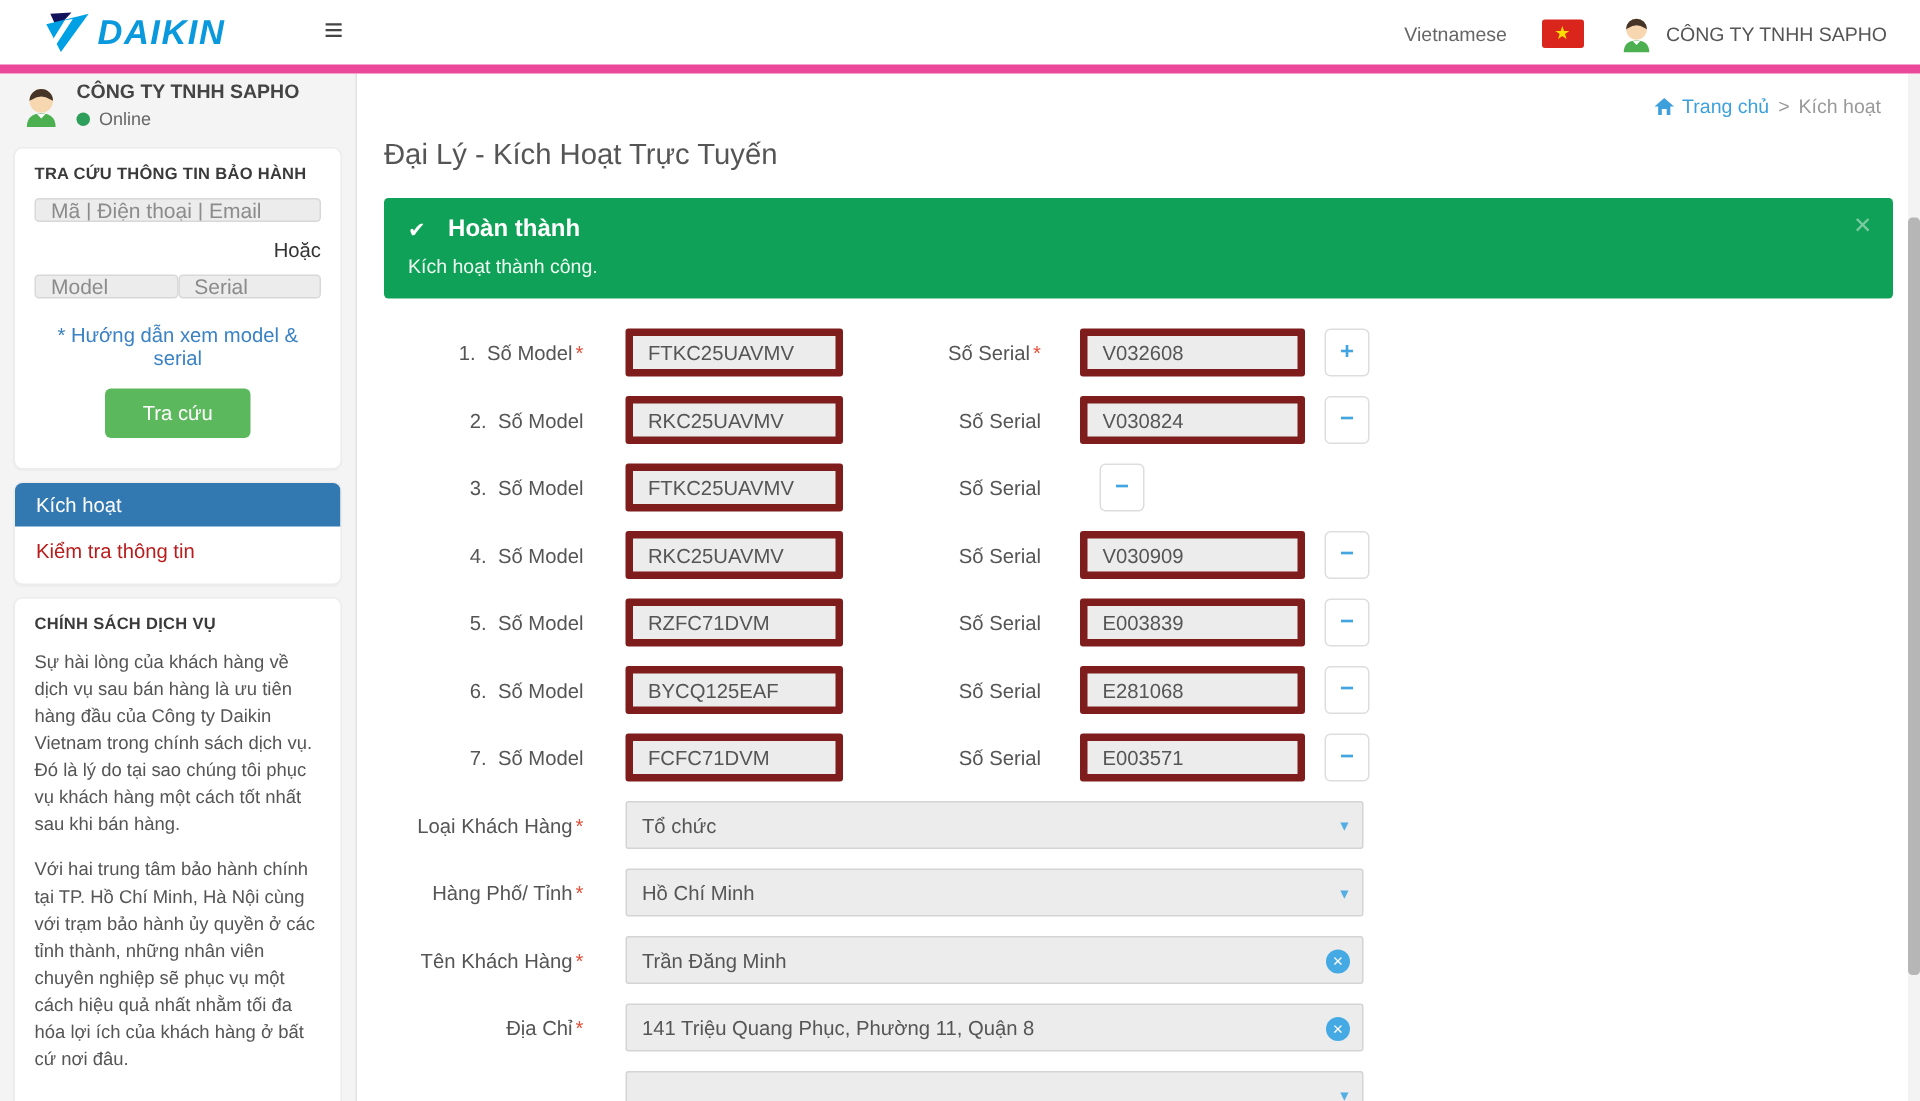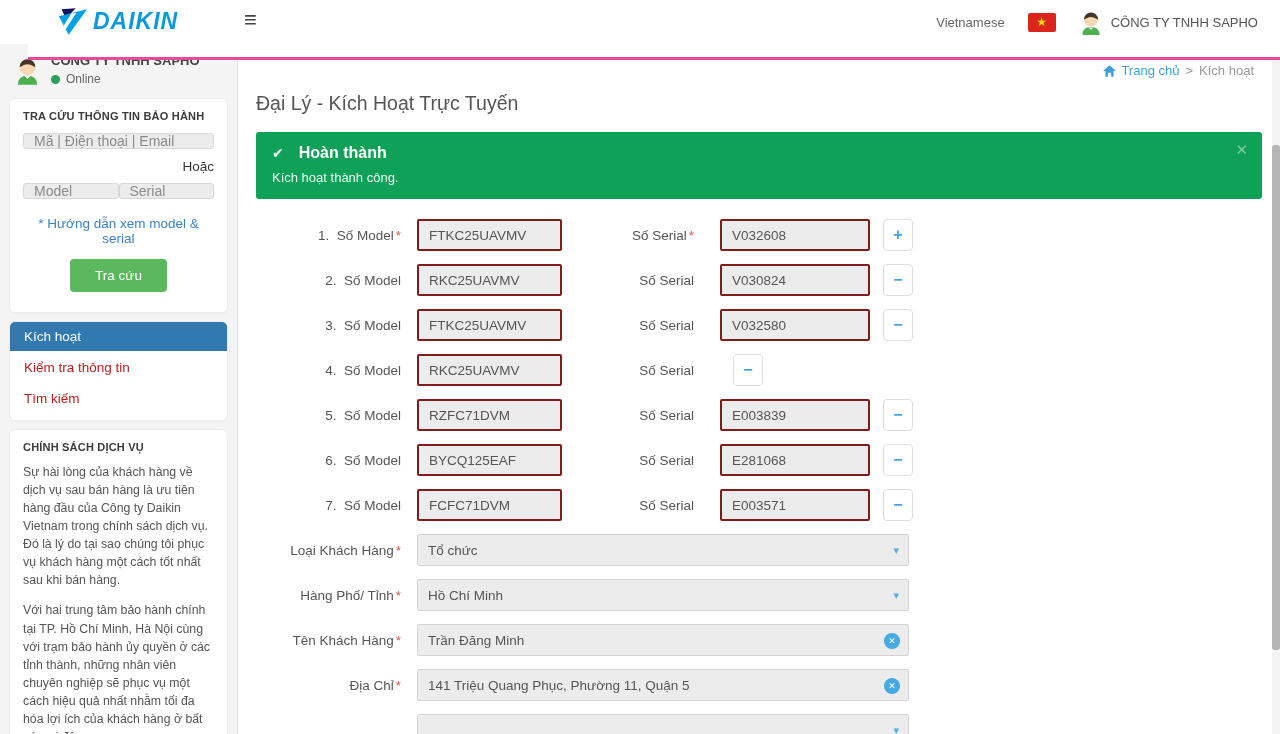--- a/index.html
+++ b/index.html
@@ -1,21 +1,21 @@
 <!DOCTYPE html>
 <html><head>
 <meta charset="utf-8">
 <style>
   * { margin:0; padding:0; box-sizing:border-box; }
   html,body { width:1280px; height:734px; overflow:hidden; background:#fff;
     font-family:"Liberation Sans","DejaVu Sans",sans-serif; color:#555; }
 
   
-  .header { position:absolute; top:0; left:0; right:0; height:60px; background:#fff;
-    border-bottom:3px solid #ec4899; z-index:10;margin-left:28px; }
+  .header { position:absolute; top:0; left:0; right:0; height:49px; background:#fff;
+    border-bottom:6px solid #ec4899; z-index:10; }
   .logo { position:absolute; left:30px; top:8px; display:flex; align-items:center; cursor:pointer; }
   .brand-text { color:#0a99dd; font-style:italic; font-weight:bold; font-size:23px;
     letter-spacing:1px; margin-left:5px; }
   .hamburger { position:absolute; left:216px; top:7px; font-size:22px; color:#444; cursor:pointer; }
   .header-right { position:absolute; right:22px; top:0; height:44px; display:flex;
     align-items:center; gap:23px; }
   .lang-label { font-size:13px; color:#666; cursor:pointer; }
   .flag { width:28px; height:19px; background:#da251d; border-radius:2px; display:flex;
     align-items:center; justify-content:center; color:#ffde00; font-size:12px; cursor:pointer; }
   .hdr-user { display:flex; align-items:center; gap:8px; cursor:pointer; }
@@ -65,23 +65,23 @@
   .alert { margin-top:17px; background:#0fa157; border-radius:3px; color:#fff;
     padding:12px 16px 14px; position:relative; }
   .alert-title-row { display:flex; align-items:center; gap:15px; font-size:16px; font-weight:bold; }
   .alert-check { font-size:14px; }
   .alert-msg { font-size:13px; margin-top:8px; color:#effcf4; }
   .alert-close { position:absolute; top:9px; right:14px; color:rgba(255,255,255,.45);
     font-size:15px; font-weight:bold; cursor:pointer; }
 
   .form { margin-top:20px; }
   .frow { display:flex; align-items:center; height:32px; margin-bottom:13px; }
-  .flabel { width:161px; text-align:right; padding-right:16px; font-size:13.5px; color:#555; }
+  .flabel { width:161px; text-align:right; padding-right:28px; font-size:13.5px; color:#555; }
   .req { color:#e5533d; margin-left:2px; }
-  .fin { height:32px; background:#ececec; border:2px solid #7f1d1d; border-radius:2px;
+  .fin { height:32px; background:#ececec; border:5px solid #7f1d1d; border-radius:2px;
     padding:0 10px; font-size:13.5px; color:#555;
     font-family:"Liberation Sans","DejaVu Sans",sans-serif; }
   .fin-model { width:145px; }
   .slabel { width:158px; text-align:right; padding-right:26px; font-size:13.5px; color:#555; }
   .fin-serial { width:150px; }
   .rowbtn { margin-left:13px; width:30px; height:32px; background:#fff; border:1px solid #ddd;
     border-radius:4px; color:#42a5e0; font-size:16px; font-weight:bold; cursor:pointer;
     line-height:28px; text-align:center; }
   .fwide { width:492px; height:32px; background:#ececec; border:1px solid #d4d4d4;
     border-radius:2px; display:flex; align-items:center; padding:0 26px 0 10px;
@@ -152,21 +152,20 @@
       <input class="side-input" placeholder="Model" style="">
       <input class="side-input" placeholder="Serial" style="">
     </div>
     <a class="guide-link">* Hướng dẫn xem model &amp; serial</a>
     <button class="side-btn">Tra cứu</button>
   </div>
 
   <div class="card menu-card">
     <div class="menu-item active">Kích hoạt</div>
     <div class="menu-item">Kiểm tra thông tin</div>
-    <div class="menu-item">Tìm kiếm</div>
   </div>
 
   <div class="card card-pad policy">
     <div class="side-heading">CHÍNH SÁCH DỊCH VỤ</div>
     <p>Sự hài lòng của khách hàng về dịch vụ sau bán hàng là ưu tiên hàng đầu của Công ty Daikin Vietnam trong chính sách dịch vụ. Đó là lý do tại sao chúng tôi phục vụ khách hàng một cách tốt nhất sau khi bán hàng.</p>
     <p>Với hai trung tâm bảo hành chính tại TP. Hồ Chí Minh, Hà Nội cùng với trạm bảo hành ủy quyền ở các tỉnh thành, những nhân viên chuyên nghiệp sẽ phục vụ một cách hiệu quả nhất nhằm tối đa hóa lợi ích của khách hàng ở bất cứ nơi đâu.</p>
 
   </div>
 </div>
 
@@ -209,28 +208,28 @@
       <input class="fin fin-model" value="RKC25UAVMV" style="">
       <div class="slabel"><span>Số Serial</span></div>
       <input class="fin fin-serial" value="V030824" style="">
       <button class="rowbtn"><span>−</span></button>
     </div>
 
     <div class="frow">
       <div class="flabel"><span>3.</span>&nbsp; <span>Số Model</span></div>
       <input class="fin fin-model" value="FTKC25UAVMV" style="">
       <div class="slabel"><span>Số Serial</span></div>
-      <input class="fin fin-serial" value="V032580" style="">
       <button class="rowbtn"><span>−</span></button>
     </div>
 
     <div class="frow">
       <div class="flabel"><span>4.</span>&nbsp; <span>Số Model</span></div>
       <input class="fin fin-model" value="RKC25UAVMV" style="">
       <div class="slabel"><span>Số Serial</span></div>
+      <input class="fin fin-serial" value="V030909" style="">
       <button class="rowbtn"><span>−</span></button>
     </div>
 
     <div class="frow">
       <div class="flabel"><span>5.</span>&nbsp; <span>Số Model</span></div>
       <input class="fin fin-model" value="RZFC71DVM" style="">
       <div class="slabel"><span>Số Serial</span></div>
       <input class="fin fin-serial" value="E003839" style="">
       <button class="rowbtn"><span>−</span></button>
     </div>
@@ -271,21 +270,21 @@
       <div class="flabel"><span>Tên Khách Hàng</span><span class="req">*</span></div>
       <div class="fwide">
         <span>Trần Đăng Minh</span>
         <span class="clear-ic">✕</span>
       </div>
     </div>
 
     <div class="frow">
       <div class="flabel"><span>Địa Chỉ</span><span class="req">*</span></div>
       <div class="fwide">
-        <span>141 Triệu Quang Phục, Phường 11, Quận 5</span>
+        <span>141 Triệu Quang Phục, Phường 11, Quận 8</span>
         <span class="clear-ic">✕</span>
       </div>
     </div>
 
     <div class="frow">
       <div class="flabel"></div>
       <div class="fwide">
         <span class="caret">▾</span>
       </div>
     </div>

